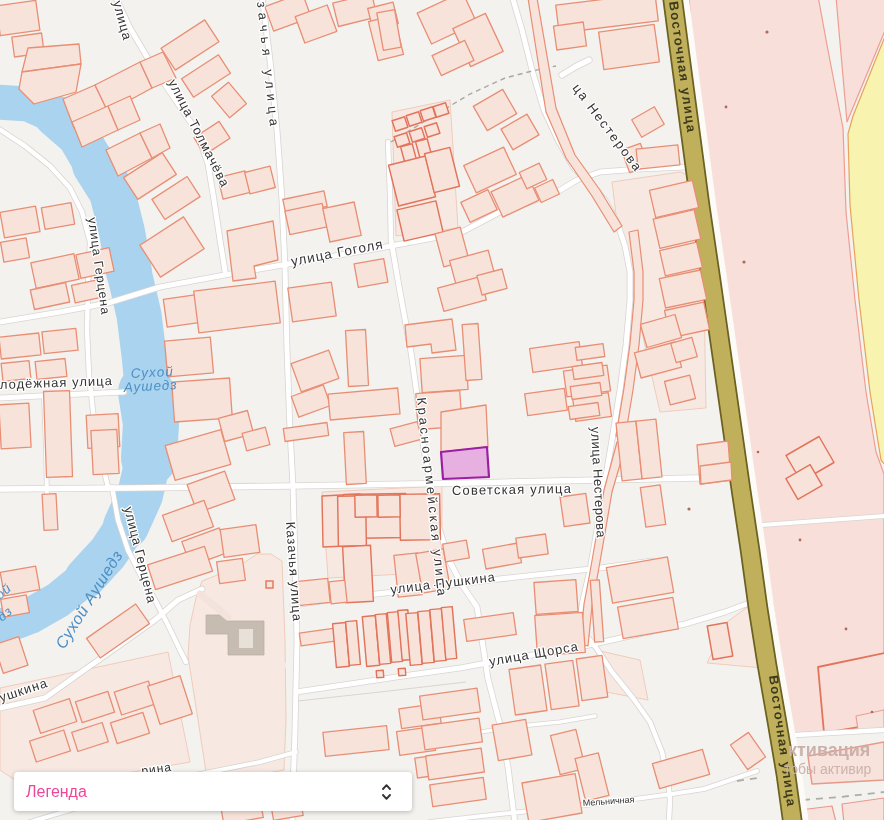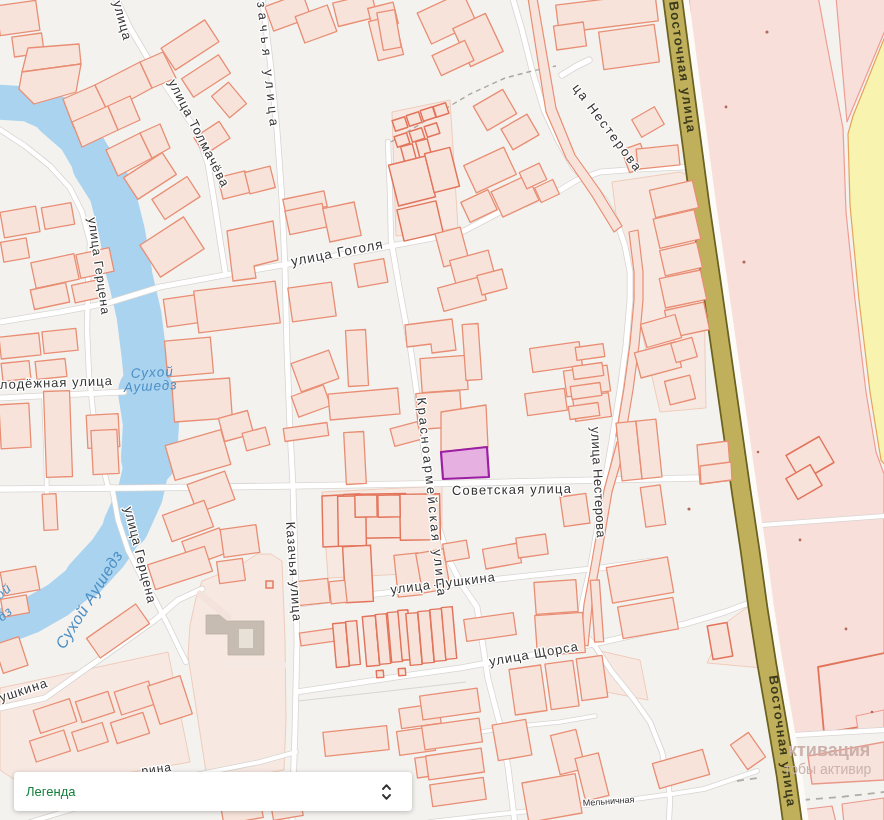--- a/index.html
+++ b/index.html
@@ -1,19 +1,19 @@
 <!DOCTYPE html>
 <html><head><meta charset="utf-8">
 <style>
 html,body{margin:0;padding:0;width:884px;height:820px;overflow:hidden;
 font-family:"Liberation Sans",sans-serif;background:#f4f2ef;}
 #map{position:absolute;left:0;top:0;width:884px;height:820px;}
 #legend{position:absolute;left:14px;top:772px;width:398px;height:39px;background:#fff;
 border-radius:4px;box-shadow:0 1px 5px rgba(0,0,0,.25);display:flex;align-items:center;}
-#legend span{font-size:13px;color:#15803d;margin-left:12px;}
+#legend span{font-size:16px;color:#ec4899;margin-left:12px;}
 #legend svg{position:absolute;right:20px;top:11px;}
 </style></head>
 <body>
 
 <div id="map">
 <svg width="884" height="820" viewBox="0 0 884 820" font-family="Liberation Sans, sans-serif">
 <rect x="0" y="0" width="884" height="820" fill="#f4f2ef"></rect>
 <polygon points="202.0,581.0 230.0,570.0 245.0,562.0 257.0,554.0 271.0,554.0 282.0,561.0 285.0,640.0 286.0,720.0 284.0,770.0 240.0,778.0 206.0,772.0 198.0,720.0 188.0,656.0 190.0,625.0 196.0,598.0" fill="#f7e9e2" stroke="#eec3ae" stroke-width="0.8" stroke-linejoin="round"></polygon>
 <polygon points="392.0,112.0 450.0,100.0 458.0,228.0 396.0,236.0" fill="#f7e9e2" stroke="#eec3ae" stroke-width="0.8" stroke-linejoin="round"></polygon>
 <polygon points="322.0,492.0 442.0,486.0 442.0,572.0 328.0,578.0" fill="#f7e9e2" stroke="#eec3ae" stroke-width="0.8" stroke-linejoin="round"></polygon>

